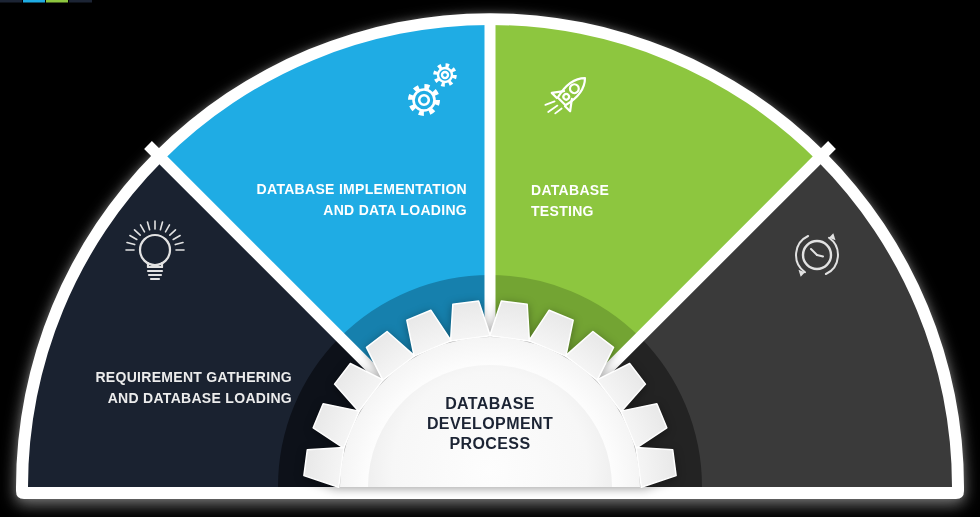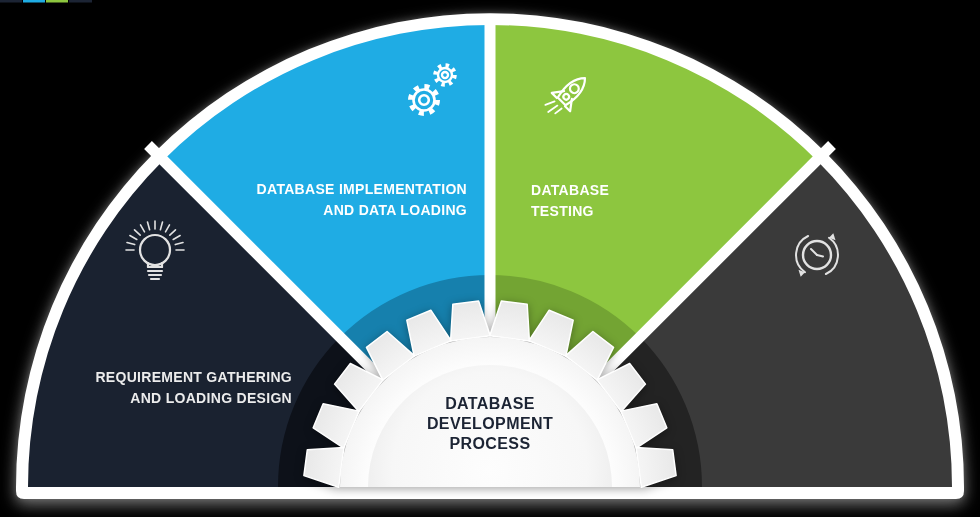--- a/index.html
+++ b/index.html
@@ -138,21 +138,21 @@
         <line x1="0" y1="0" x2="6" y2="1.5"></line>
       </g>
       <path d="M -8.9 -19 A 21 21 0 0 0 -12 17.2" stroke-width="2"></path>
       <path d="M -12 17.2 l -6.5 -2.5 l 2.2 7 z" fill="#e2e2e2" stroke="none"></path>
       <path d="M 8.9 19 A 21 21 0 0 0 12 -17.2" stroke-width="2"></path>
       <path d="M 12 -17.2 l 6.5 2.5 l -2.2 -7 z" fill="#e2e2e2" stroke="none"></path>
     </g>
   </svg>
 
   <div class="seg-label dim" style="left:40px;top:367px;width:252px;text-align:right;">REQUIREMENT GATHERING
-AND LOADING DESIGN</div>
+AND DATABASE LOADING</div>
   <div class="seg-label" style="left:235px;top:179px;width:232px;text-align:right;">DATABASE IMPLEMENTATION
 AND DATA LOADING</div>
   <div class="seg-label" style="left:531px;top:180px;width:200px;text-align:left;">DATABASE
 TESTING</div>
 
   <div class="center-title">DATABASE
 DEVELOPMENT
 PROCESS</div>
   <svg class="center-divider" width="92" height="3">
     <rect x="0" y="0" width="22" height="2.5" fill="#1c2434"></rect>

